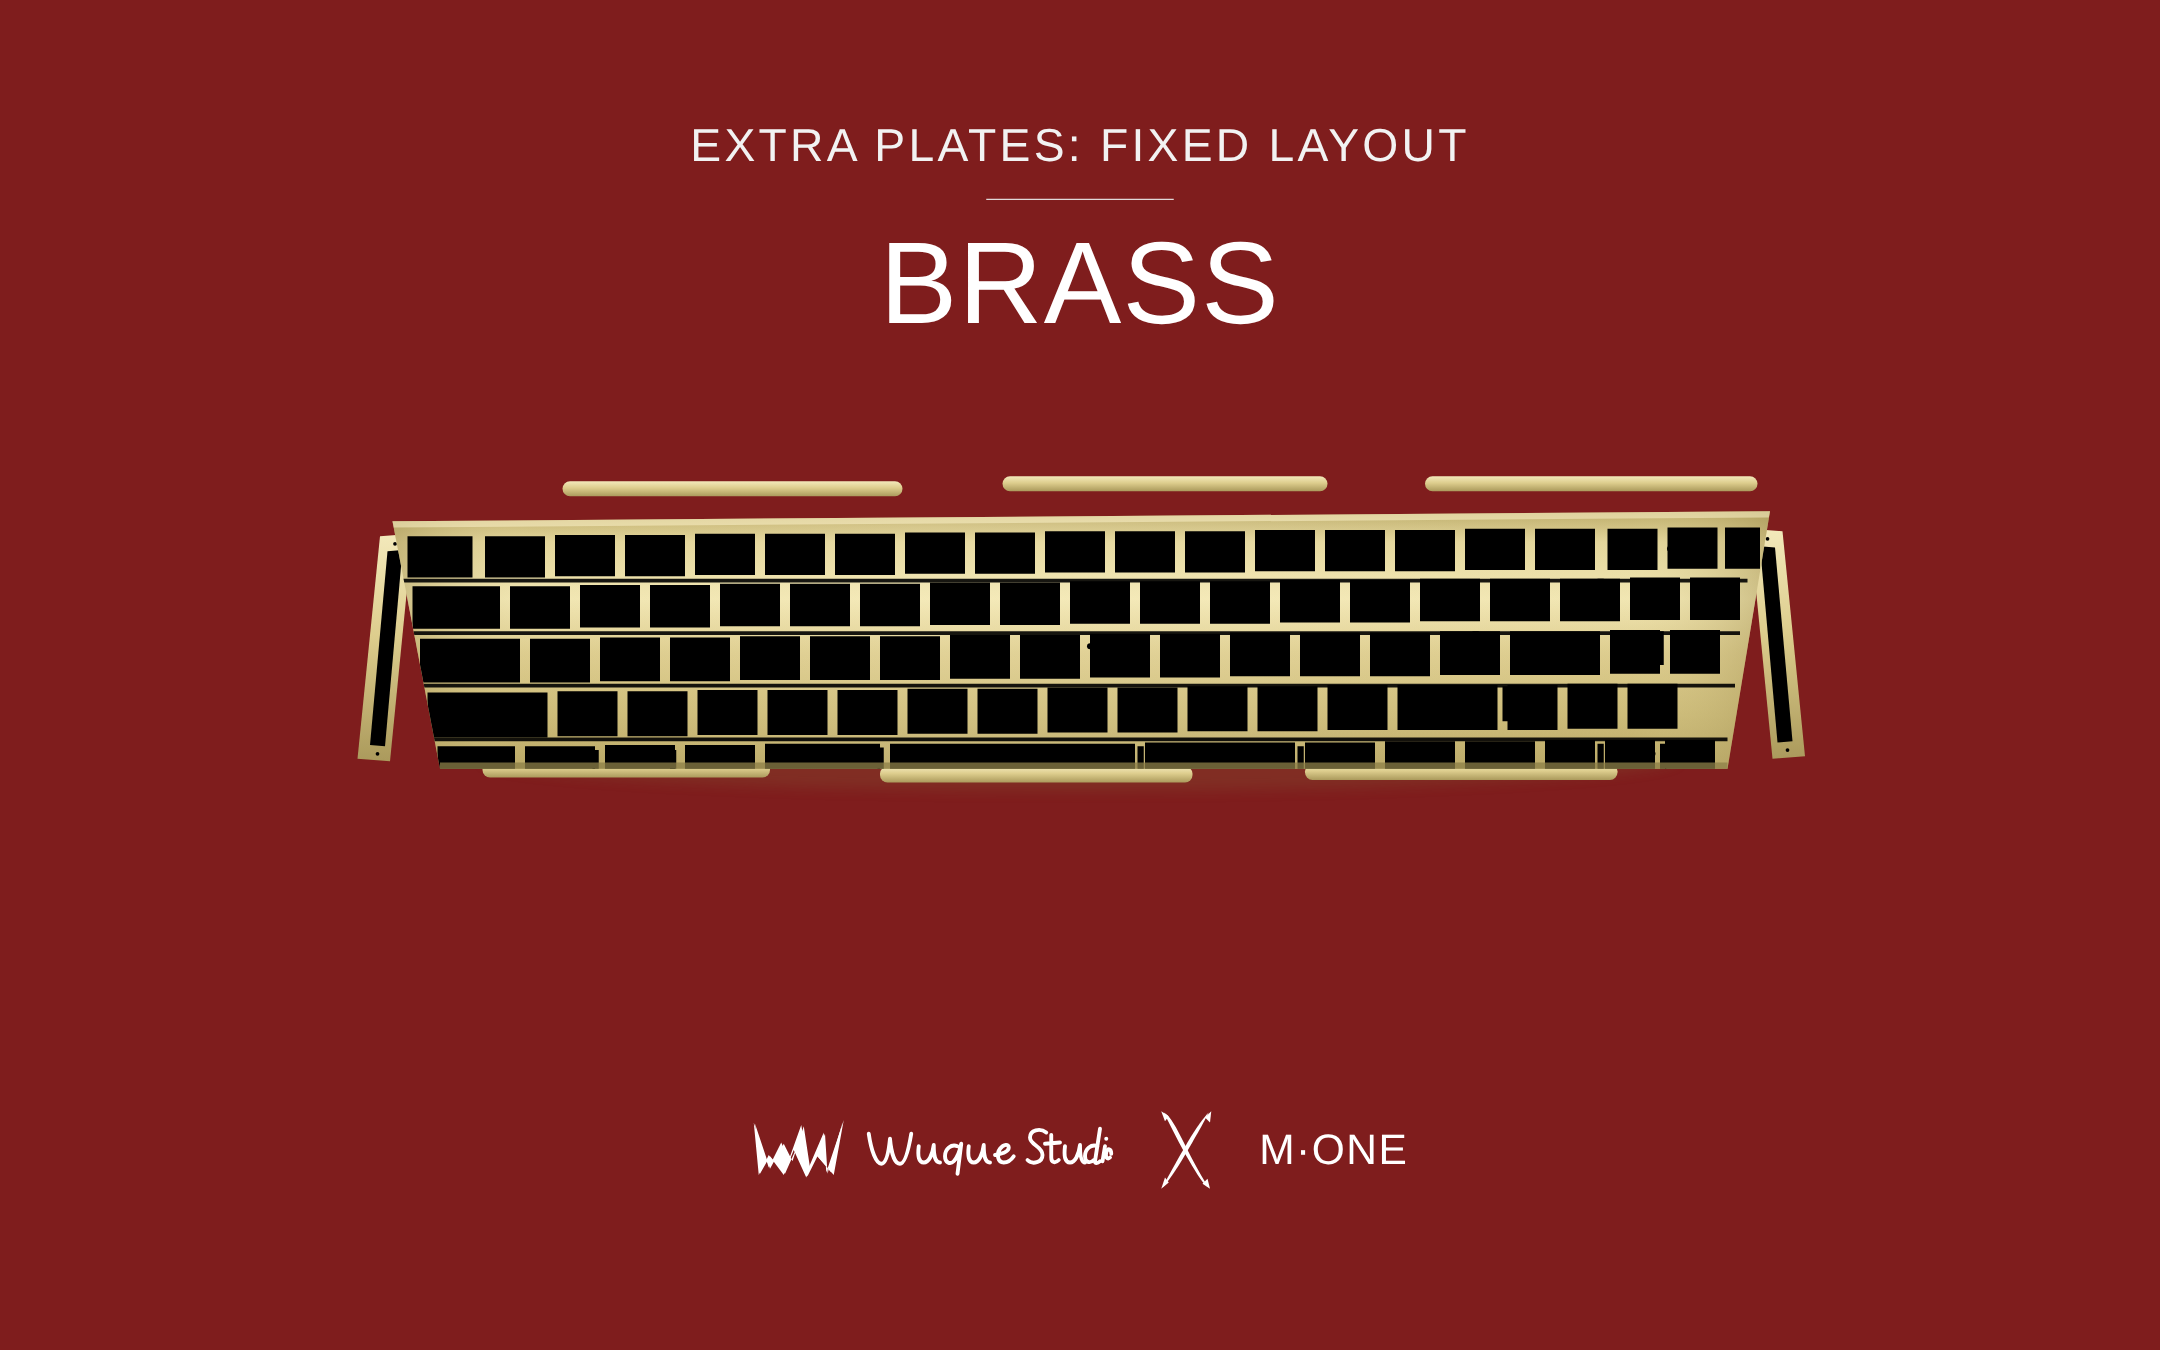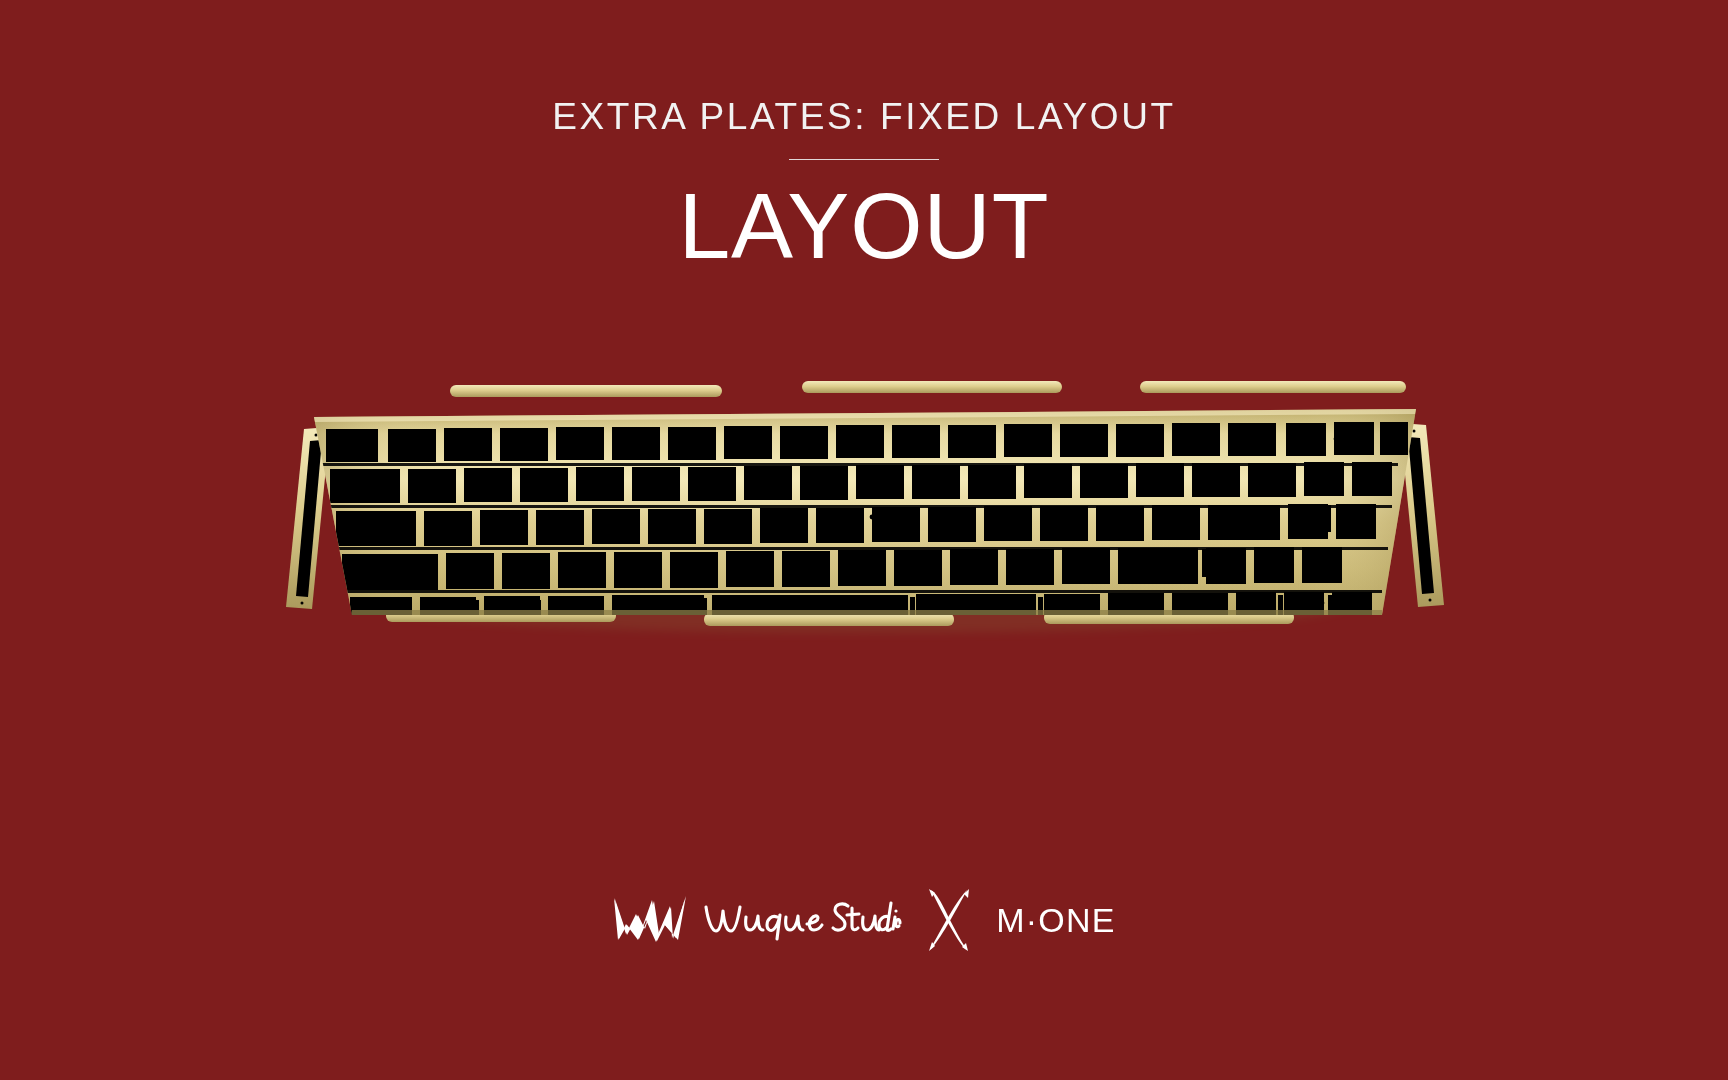--- a/index.html
+++ b/index.html
@@ -44,21 +44,21 @@
   .product{
     position:absolute;
     left:0;top:352px;width:1728px;height:300px;
     display:flex;align-items:center;justify-content:center;
   }
   .plate-svg{display:block;}
 
   
   .footer{
     position:absolute;left:0;top:888px;width:1728px;
-    display:flex;align-items:center;justify-content:center;gap:1px;
+    display:flex;align-items:center;justify-content:center;gap:12px;
   }
   .brand{display:flex;align-items:center;gap:14px;}
   .brand-mark{display:block;}
   .brand-word{display:block;}
   .brand-x{display:block;margin:0 20px;}
   .brand-mone{
     font-size:34px;
     font-weight:400;
     letter-spacing:1.2px;
     color:#ffffff;
@@ -71,21 +71,21 @@
 
 <div class="stage">
 
   <div class="header">
     <div class="eyebrow">EXTRA PLATES: FIXED LAYOUT</div>
 
     <div class="divider-wrap">
       <div class="divider"></div>
     </div>
 
-    <div class="headline">LAYOUT</div>
+    <div class="headline">BRASS</div>
   </div>
 
   <div class="product">
     <svg class="plate-svg" width="1180" height="290" viewBox="0 0 1180 290">
       <defs>
 
         <linearGradient id="brassV" x1="0" y1="0" x2="0" y2="1">
           <stop offset="0%" stop-color="#b8a763"></stop>
           <stop offset="12%" stop-color="#e3d59a"></stop>
           <stop offset="34%" stop-color="#f2e7b4"></stop>

